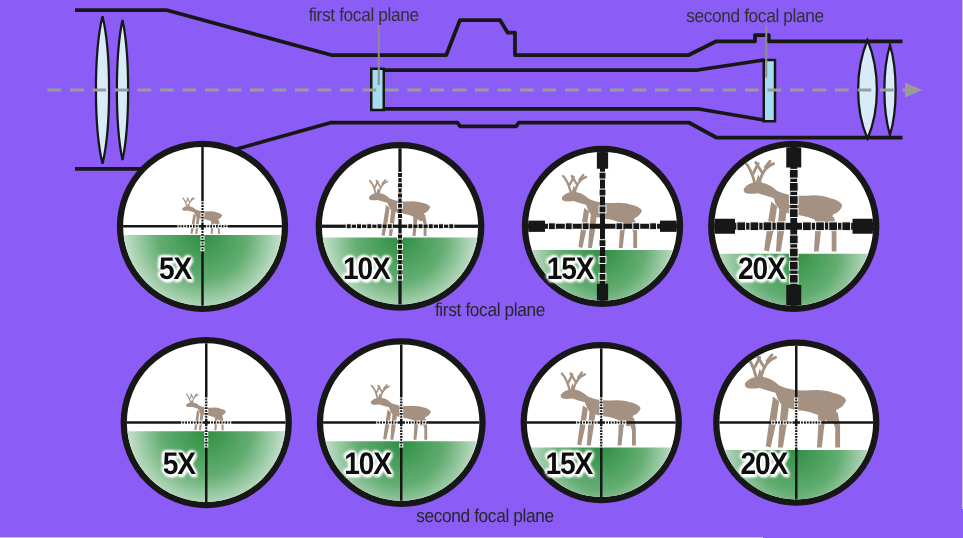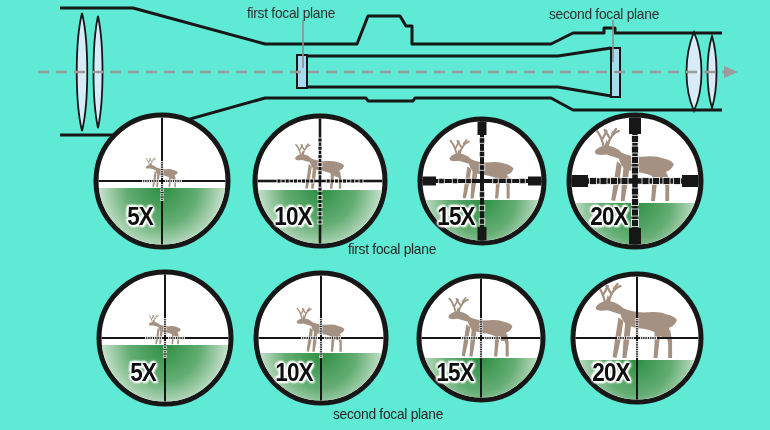--- a/index.html
+++ b/index.html
@@ -1,17 +1,17 @@
 <!DOCTYPE html>
 <html><head>
 <meta charset="utf-8">
 <title>Focal Plane Diagram</title>
 <style>
   html,body{margin:0;padding:0;background:#fff;}
-  .canvas{position:relative;width:770px;height:430px;background:#5eead4;overflow:hidden;
+  .canvas{position:relative;width:770px;height:430px;background:#8b5cf6;overflow:hidden;
           font-family:"Liberation Sans",sans-serif;}
   svg{position:absolute;left:0;top:0;}
   #text-overlay{position:absolute;left:0;top:0;width:770px;height:430px;pointer-events:none;}
   .scope-label{position:absolute;transform:translate(-50%,-50%) scaleX(.92);
      font-size:15px;font-weight:500;color:#313131;letter-spacing:-.3px;white-space:nowrap;}
   .row-caption{position:absolute;transform:translate(-50%,-50%) scaleX(.92);
      font-size:15px;font-weight:500;color:#272727;letter-spacing:-.3px;white-space:nowrap;}
   .mag-label{position:absolute;transform:translate(-50%,-50%) scaleX(.9);
      font-size:25px;font-weight:800;color:#0e0e0e;letter-spacing:-1px;white-space:nowrap;
      text-shadow:0 0 2px #fff,0 0 2px #fff,2px 0 2px #fff,-2px 0 2px #fff,

